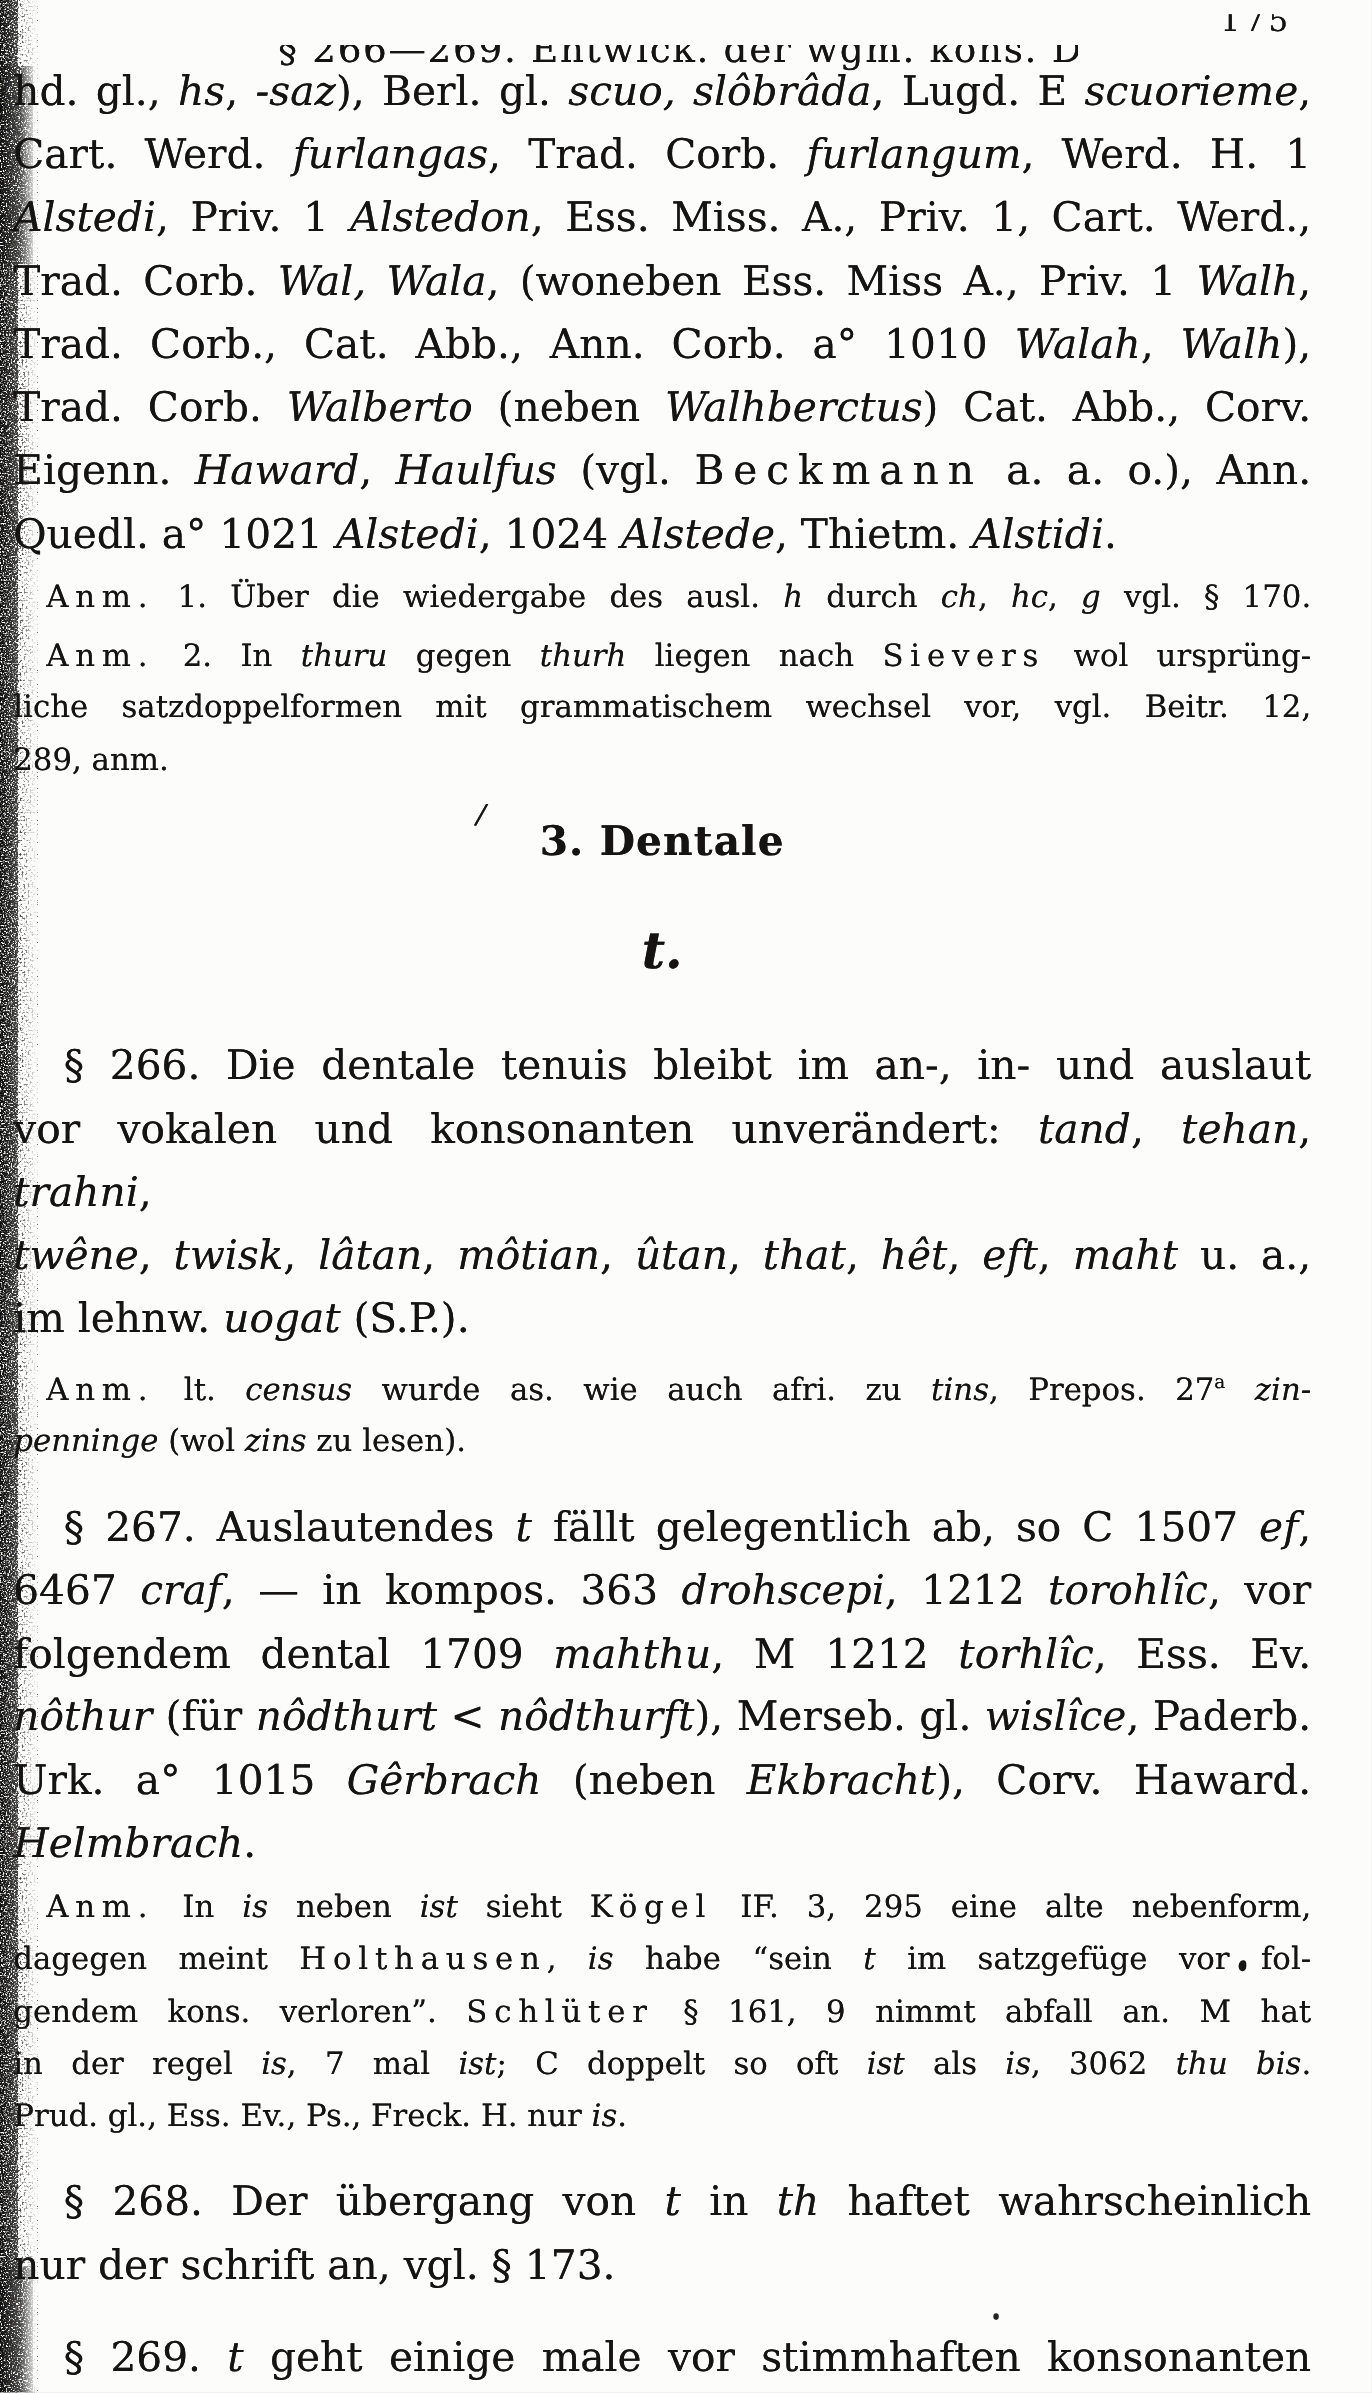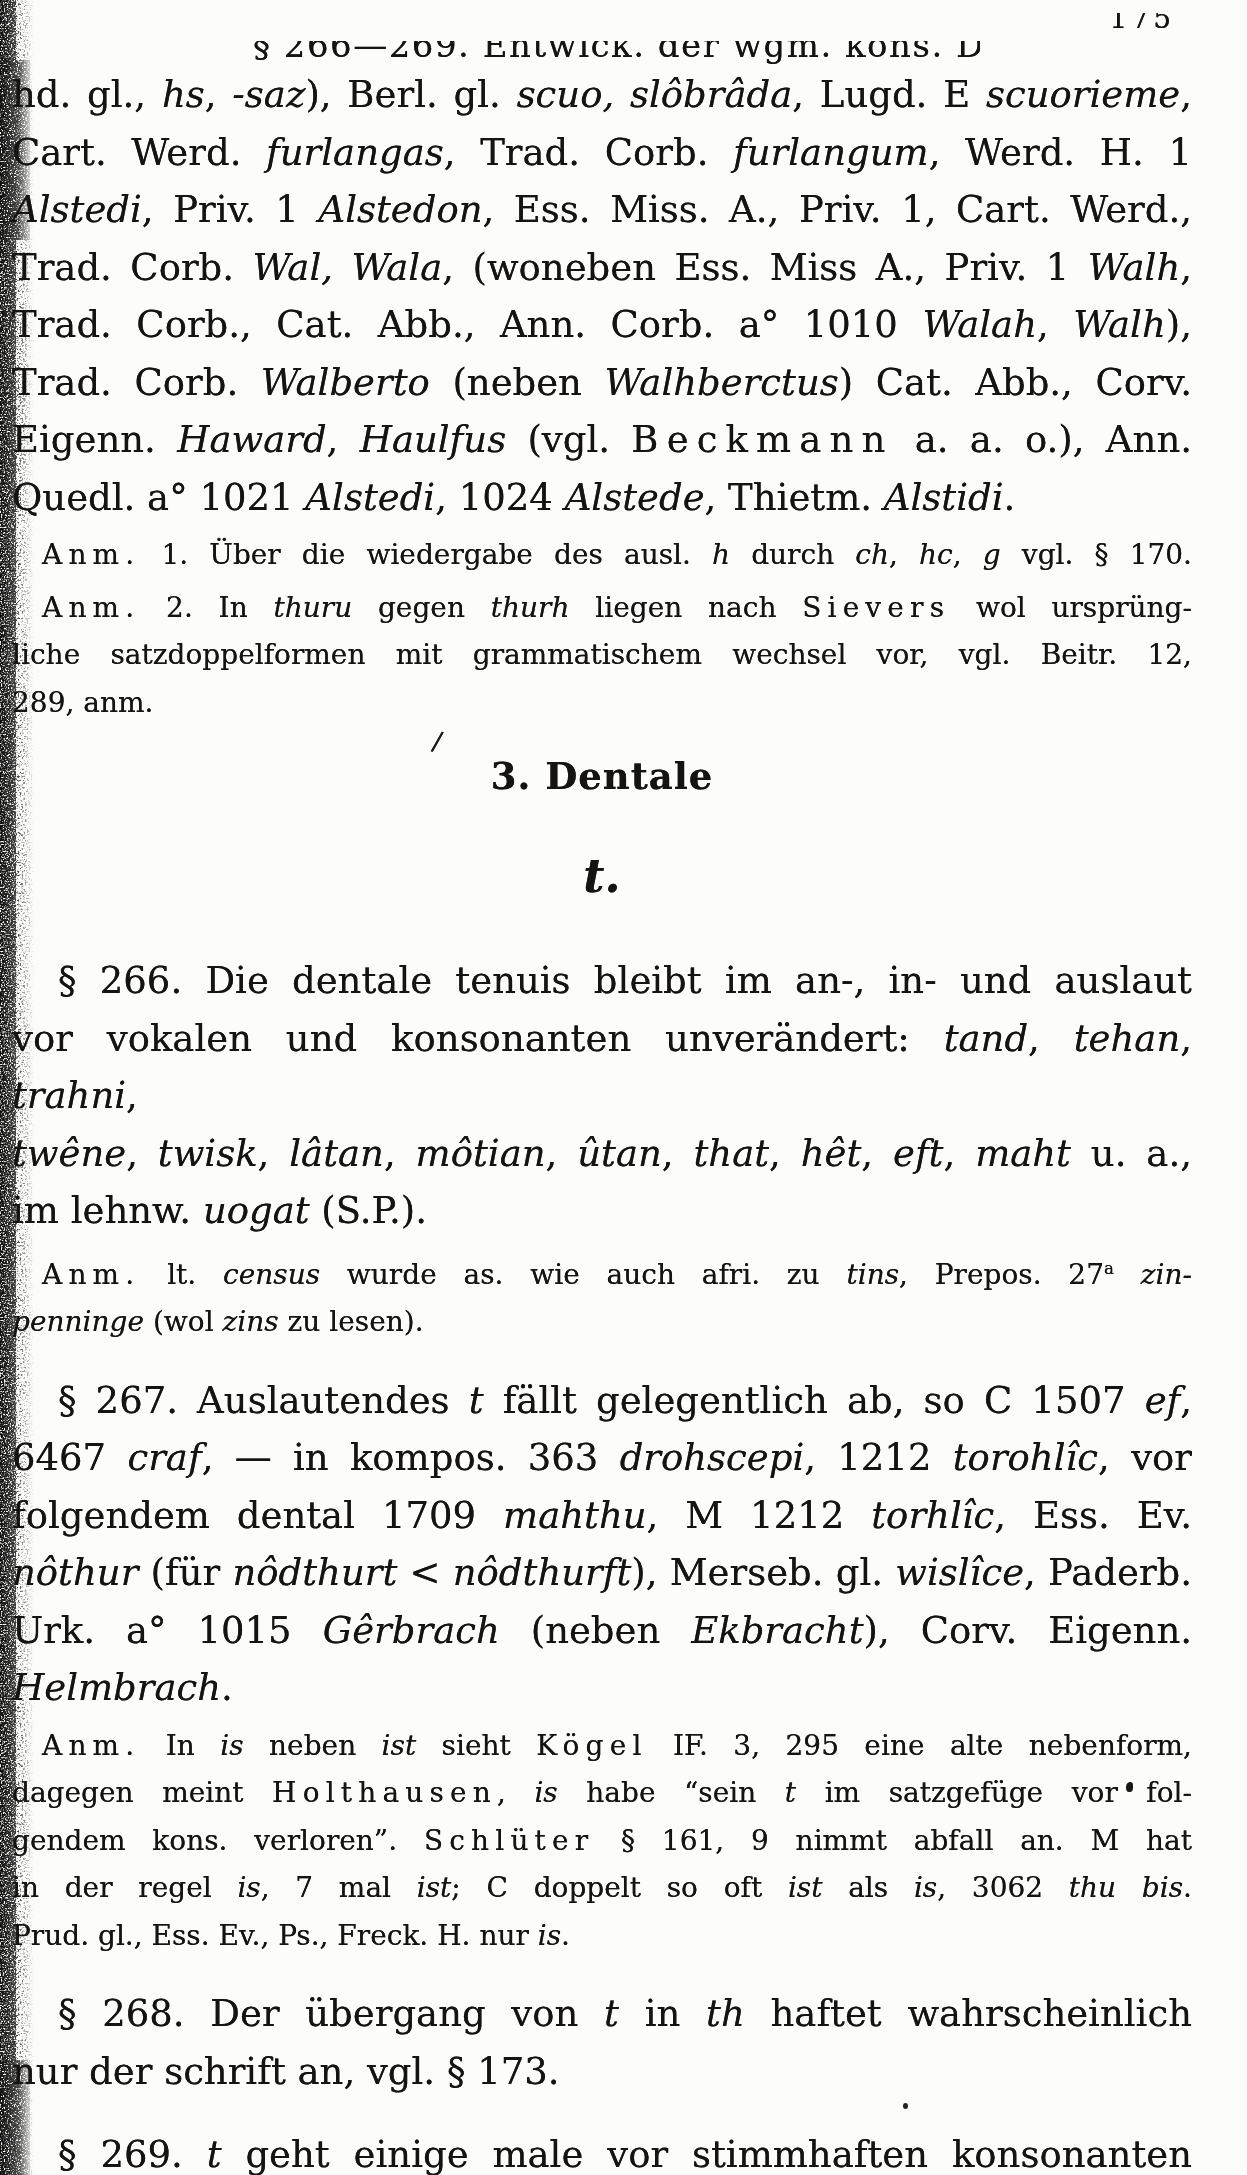--- a/index.html
+++ b/index.html
@@ -32,21 +32,21 @@
   .runhead-page {
     position: absolute; top: -14px; right: 72px;
     font-size: 28px; line-height: 40px; letter-spacing: 4px;
   }
 
   .body {
     position: absolute; top: 54px; left: 12px; width: 1180px; z-index: 1;
   }
   .par { margin: 0; }
   .par.main { font-size: 37px; line-height: 57.5px; margin-top: 26px; }
-  .par.main.noindent { margin-top: 12px; }
+  .par.main.noindent { margin-top: 0; }
   .par.anm  { font-size: 28px; line-height: 47.5px; margin-top: 5px; }
   .line { text-align: justify; text-align-last: justify; }
   .line.end { text-align-last: left; }
   .par.main .line:first-child { text-indent: 46px; }
   .par.main.noindent .line:first-child { text-indent: 0; }
   .par.anm .line:first-child { text-indent: 30px; }
 
   .i  { font-style: italic; }
   .sp { letter-spacing: 0.22em; }
   .sup{ vertical-align: super; font-size: 60%; letter-spacing: 0; }
@@ -142,21 +142,21 @@
       </section>
     <section class="par anm">
         <div class="line"><span class="sp">Anm.</span><span> lt. </span><span class="i">census</span><span> wurde as. wie auch afri. zu </span><span class="i">tins</span><span>, Prepos. 27</span><span class="sup">a</span><span> </span><span class="i">zin-</span></div>
         <div class="line end"><span class="i">penninge</span><span> (wol </span><span class="i">zins</span><span> zu lesen).</span></div>
       </section>
     <section class="par main">
         <div class="line"><span>§ 267. Auslautendes </span><span class="i">t</span><span> fällt gelegentlich ab, so C 1507 </span><span class="i">ef</span><span>,</span></div>
         <div class="line"><span>6467 </span><span class="i">craf</span><span>, — in kompos. 363 </span><span class="i">drohscepi</span><span>, 1212 </span><span class="i">torohlîc</span><span>, vor</span></div>
         <div class="line"><span>folgendem dental 1709 </span><span class="i">mahthu</span><span>, M 1212 </span><span class="i">torhlîc</span><span>, Ess. Ev.</span></div>
         <div class="line"><span class="i">nôthur</span><span> (für </span><span class="i">nôdthurt</span><span> &lt; </span><span class="i">nôdthurft</span><span>), Merseb. gl. </span><span class="i">wislîce</span><span>, Paderb.</span></div>
-        <div class="line"><span>Urk. a° 1015 </span><span class="i">Gêrbrach</span><span> (neben </span><span class="i">Ekbracht</span><span>), Corv. Eigenn.</span></div>
+        <div class="line"><span>Urk. a° 1015 </span><span class="i">Gêrbrach</span><span> (neben </span><span class="i">Ekbracht</span><span>), Corv. Haward.</span></div>
         <div class="line end"><span class="i">Helmbrach</span><span>.</span></div>
       </section>
     <section class="par anm">
         <div class="line"><span class="sp">Anm.</span><span> In </span><span class="i">is</span><span> neben </span><span class="i">ist</span><span> sieht </span><span class="sp">Kögel</span><span> IF. 3, 295 eine alte nebenform,</span></div>
         <div class="line"><span>dagegen meint </span><span class="sp">Holthausen</span><span>, </span><span class="i">is</span><span> habe “sein </span><span class="i">t</span><span> im satzgefüge vor fol-</span></div>
         <div class="line"><span>gendem kons. verloren”. </span><span class="sp">Schlüter</span><span> § 161, 9 nimmt abfall an. M hat</span></div>
         <div class="line"><span>in der regel </span><span class="i">is</span><span>, 7 mal </span><span class="i">ist</span><span>; C doppelt so oft </span><span class="i">ist</span><span> als </span><span class="i">is</span><span>, 3062 </span><span class="i">thu bis</span><span>.</span></div>
         <div class="line end"><span>Prud. gl., Ess. Ev., Ps., Freck. H. nur </span><span class="i">is</span><span>.</span></div>
       </section>
     <section class="par main">

